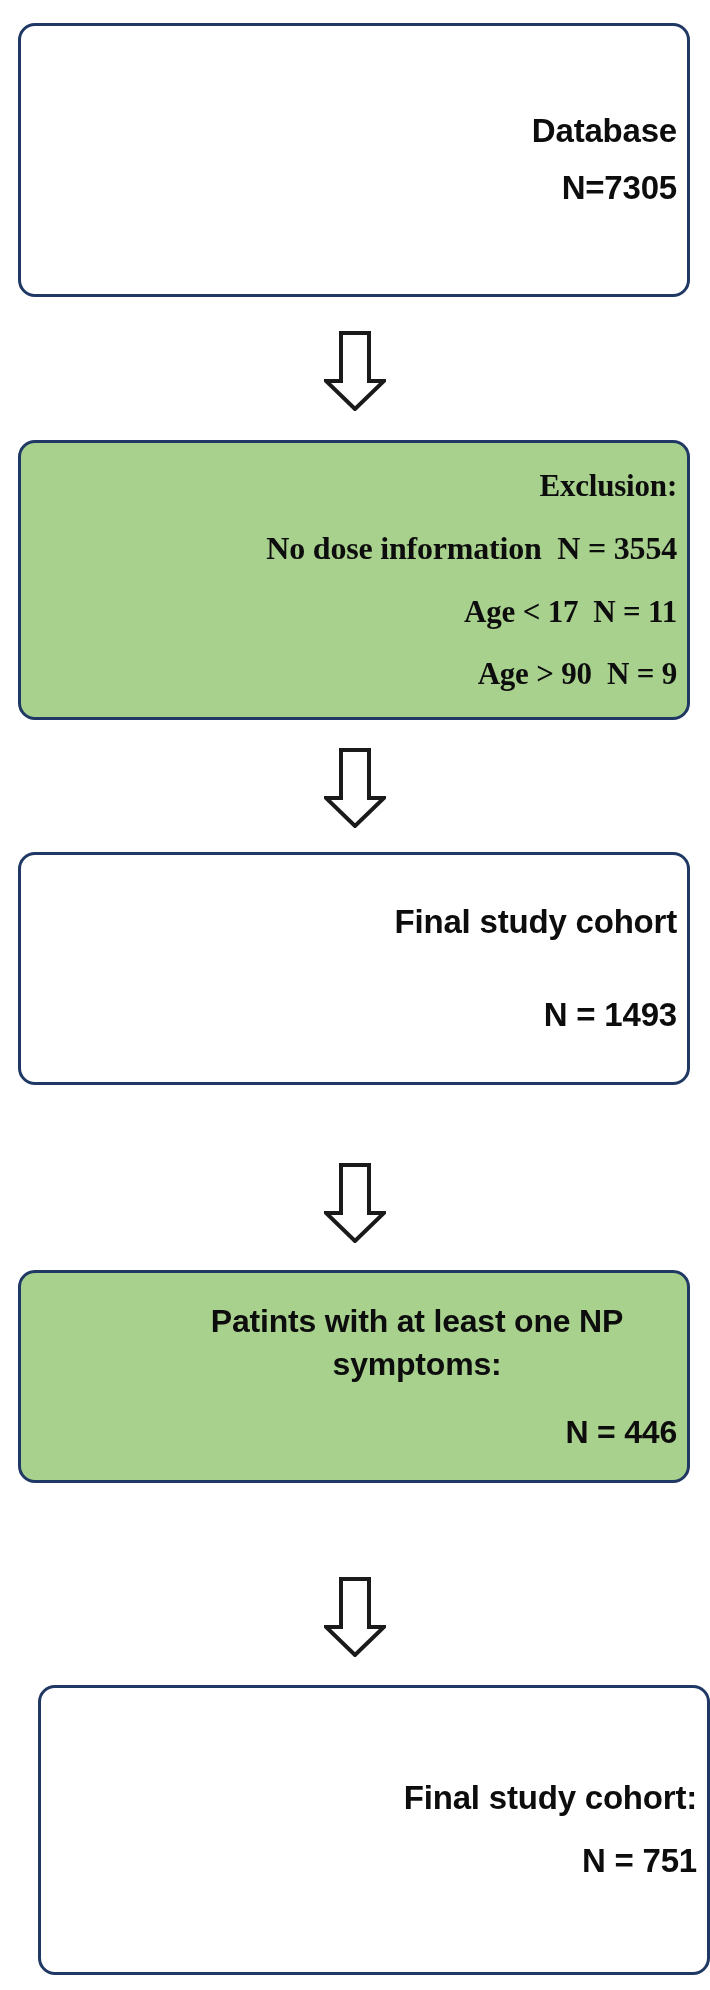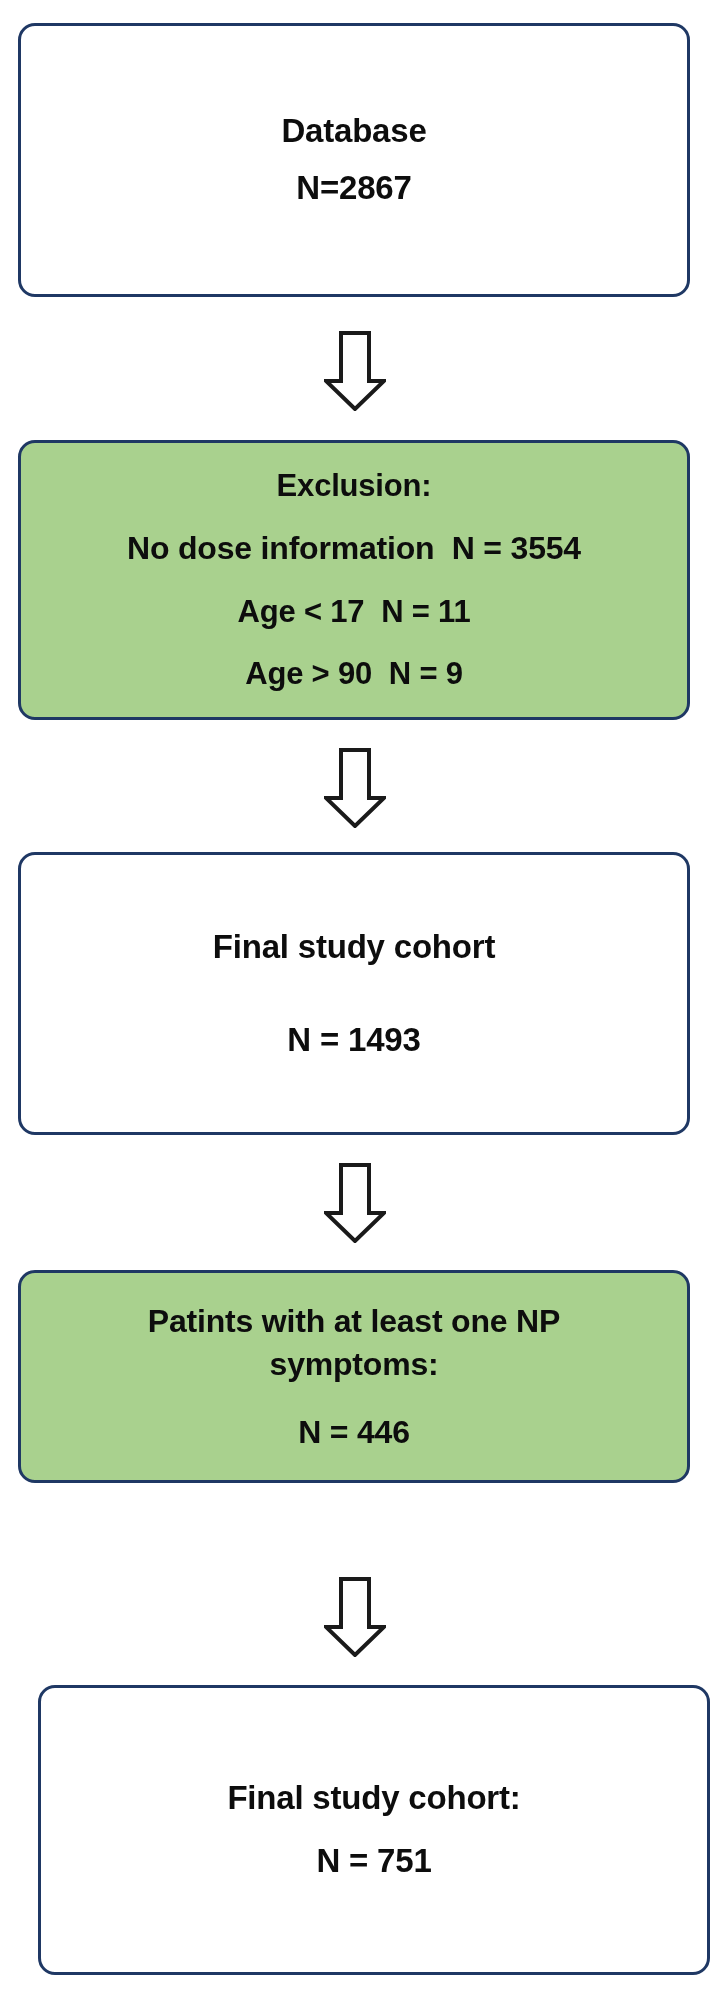--- a/index.html
+++ b/index.html
@@ -20,48 +20,48 @@
   }
   .node {
     position: absolute;
     left: 18px;
     width: 672px;
     box-sizing: border-box;
     border: 3px solid #1f3864;
     border-radius: 17px;
     display: flex;
     flex-direction: column;
-    align-items: center;
+    align-items: flex-end;
     justify-content: center;
     text-align: center;
   }
   .node.fill-white { background: #ffffff; }
   .node.fill-green { background: #a9d18e; }
 
   .node-line {
     color: #0d0d0d;
     font-weight: bold;
     line-height: 1.30;
     letter-spacing: -0.2px;
     white-space: pre-wrap;
     padding: 0 10px;
   }
 
   
   #node-database      { top: 23px;   height: 274px; }
   #node-exclusion     { top: 440px;  height: 280px; }
-  #node-cohort-1493   { top: 852px;  height: 283px; gap: 32px; }
+  #node-cohort-1493   { top: 852px;  height: 233px; gap: 32px; }
   #node-np-symptoms   { top: 1270px; height: 213px; }
   #node-cohort-751    { top: 1685px; height: 290px; margin-left: 20px; }
 
   
   #node-database .node-line      { font-size: 33px; }
   #node-database .node-line + .node-line { margin-top: 14px; }
 
-  #node-exclusion .node-line       { font-size: 31px; }
+  #node-exclusion .node-line       { font-size: 31px; font-family: Liberation Serif, serif; }
   #node-exclusion .node-line.l0    { margin-bottom: 22px; }
   #node-exclusion .node-line.l1    { font-size: 32px; margin-bottom: 22px; }
   #node-exclusion .node-line.l2    { margin-bottom: 22px; }
 
   #node-cohort-1493 .node-line   { font-size: 33px; }
   #node-cohort-1493 .node-line + .node-line { margin-top: 18px; }
 
   #node-np-symptoms .node-line   { font-size: 32px; }
   #node-np-symptoms .node-line.l0 { line-height: 1.34; max-width: 520px; }
   #node-np-symptoms .node-line.l1 { margin-top: 26px; }
@@ -84,21 +84,21 @@
   #arrow-3 { top: 1163px; }
   #arrow-4 { top: 1577px; }
 </style>
 </head>
 <body>
 
 <div id="flowchart">
 
   <div class="node fill-white" id="node-database">
     <div class="node-line l0">Database</div>
-    <div class="node-line l1">N=2867</div>
+    <div class="node-line l1">N=7305</div>
   </div>
 
   <div class="arrow" id="arrow-1">
     <svg viewBox="0 0 62 80" xmlns="http://www.w3.org/2000/svg" aria-hidden="true">
       <polygon points="17,2 45,2 45,50 60,50 31,78 2,50 17,50" fill="#ffffff" stroke="#1a1a1a" stroke-width="4" stroke-linejoin="miter"></polygon>
     </svg>
   </div>
 
   <div class="node fill-green" id="node-exclusion">
     <div class="node-line l0">Exclusion:</div>

